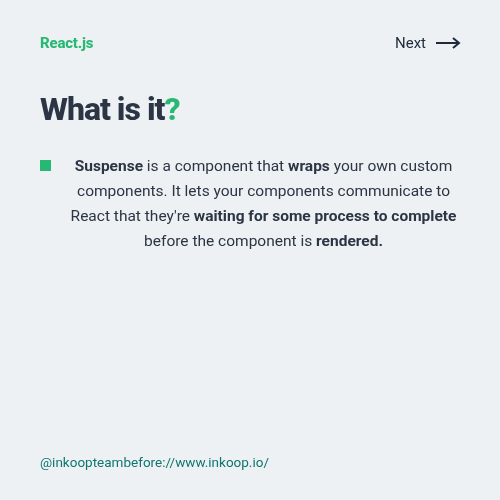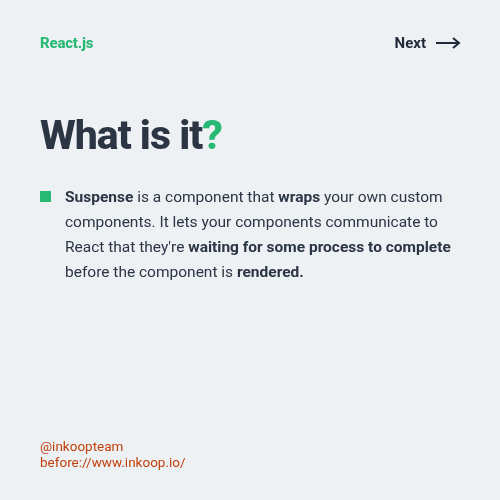--- a/index.html
+++ b/index.html
@@ -9,40 +9,40 @@
     font-family: -apple-system, BlinkMacSystemFont, "Segoe UI", Roboto, "Helvetica Neue", Arial, sans-serif;
     color: #2b3544;
     padding: 34px 38px 30px 40px;
     display: flex;
     flex-direction: column;
   }
   .topbar {
     display: flex;
     justify-content: space-between;
     align-items: center;
-    margin-bottom: 59px;
+    margin-bottom: 38px;
   }
   .brand {
     font-weight: 800;
     font-size: 15px;
     color: #27b874;
     letter-spacing: -0.2px;
   }
   .next {
     display: flex;
     align-items: center;
     gap: 10px;
-    font-weight: 700;
+    font-weight: 400;
     font-size: 15px;
     color: #1f2a3a;
     cursor: pointer;
   }
   .next svg { display: block; }
   .title {
-    font-size: 41px;
+    font-size: 32px;
     font-weight: 800;
     letter-spacing: -1px;
     color: #2b3544;
     margin-bottom: 26px;
   }
   .title .q { color: #27b874; }
   .bullets {
     display: flex;
     flex-direction: column;
     gap: 22px;
@@ -57,30 +57,30 @@
     height: 11px;
     background: #27b874;
     flex: 0 0 11px;
     margin-top: 6px;
   }
   .bullet p {
     font-size: 15.5px;
     line-height: 1.62;
     color: #2b3544;
     font-weight: 400;
+    text-align: center;
   }
   .bullet p b { font-weight: 700; }
   .footer {
     margin-top: auto;
     display: flex;
     justify-content: flex-start;
     font-size: 13.5px;
-    color: #c2410c;
+    color: #0f766e;
     padding-top: 20px;
-    flex-direction: column;
   }
 </style>
 </head>
 <body>
 
 <div class="topbar">
   <div class="brand">React.js</div>
   <div class="next">
     <span>Next</span>
     <span>

